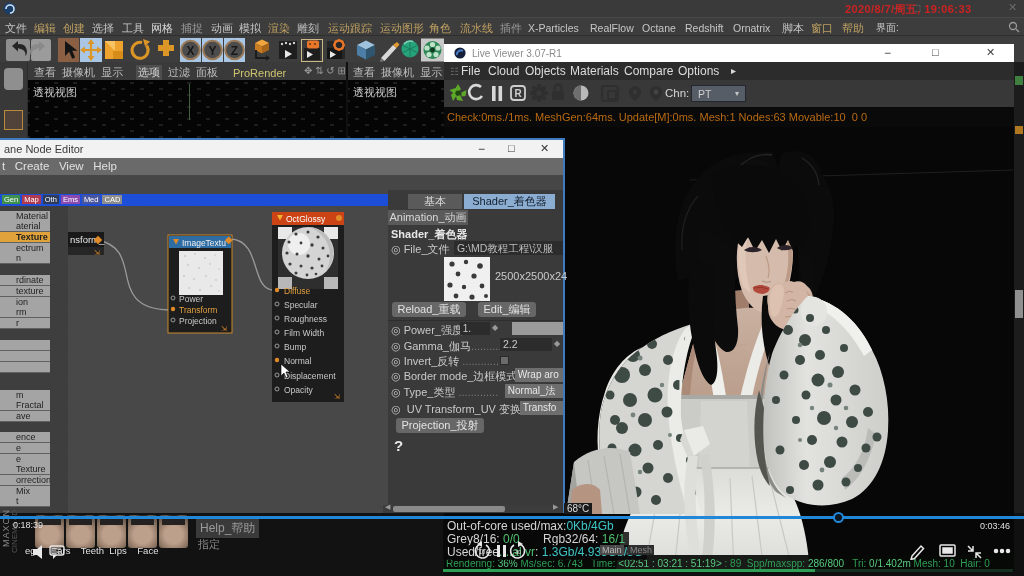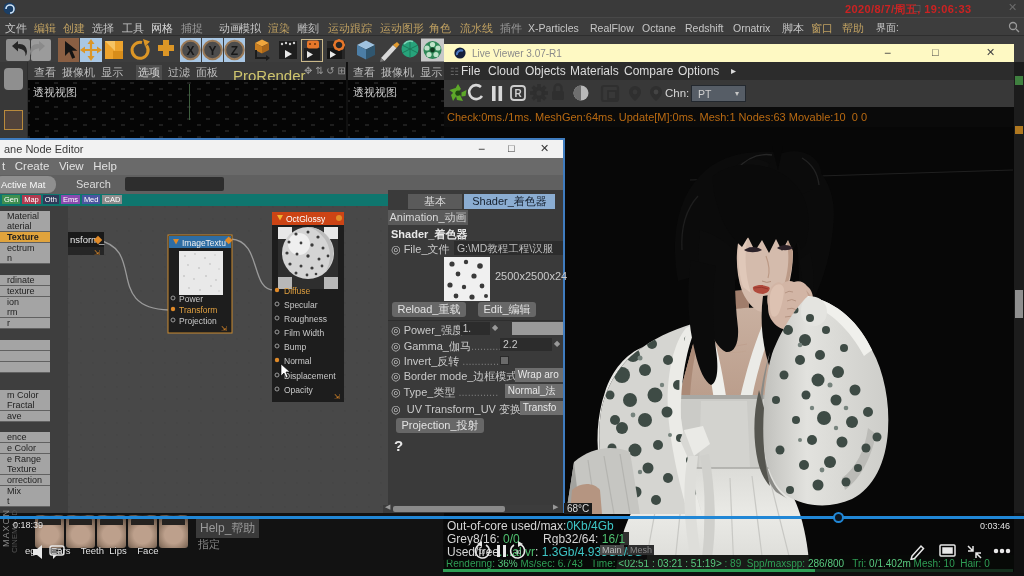--- a/index.html
+++ b/index.html
@@ -22,21 +22,21 @@
 </div>
 
 <div class="a" id="menubar" style="left:0;top:17px;width:1024px;height:18px;background:#3d3d3d;border-top:1px solid #484848">
   <span class="t" style="left:5px;top:3px;font-size:11px;color:#c6c6c6">文件</span>
   <span class="t" style="left:34px;top:3px;font-size:11px;color:#bfa061">编辑</span>
   <span class="t" style="left:63px;top:3px;font-size:11px;color:#bfa061">创建</span>
   <span class="t" style="left:92px;top:3px;font-size:11px;color:#c6c6c6">选择</span>
   <span class="t" style="left:122px;top:3px;font-size:11px;color:#c6c6c6">工具</span>
   <span class="t" style="left:151px;top:3px;font-size:11px;color:#dadada">网格</span>
   <span class="t" style="left:181px;top:3px;font-size:11px;color:#9a9a9a">捕捉</span>
-  <span class="t" style="left:219px;top:3px;font-size:11px;color:#c6c6c6">动画</span>
+  <span class="t" style="left:211px;top:3px;font-size:11px;color:#c6c6c6">动画</span>
   <span class="t" style="left:239px;top:3px;font-size:11px;color:#c6c6c6">模拟</span>
   <span class="t" style="left:268px;top:3px;font-size:11px;color:#bfa061">渲染</span>
   <span class="t" style="left:297px;top:3px;font-size:11px;color:#c6c6c6">雕刻</span>
   <span class="t" style="left:328px;top:3px;font-size:11px;color:#bfa061">运动跟踪</span>
   <span class="t" style="left:380px;top:3px;font-size:11px;color:#bfa061">运动图形</span>
   <span class="t" style="left:429px;top:3px;font-size:11px;color:#bfa061">角色</span>
   <span class="t" style="left:460px;top:3px;font-size:11px;color:#bfa061">流水线</span>
   <span class="t" style="left:500px;top:3px;font-size:11px;color:#9a9a9a">插件</span>
   <span class="t" style="left:528px;top:4px;font-size:10.5px;color:#c6c6c6">X-Particles</span>
   <span class="t" style="left:590px;top:4px;font-size:10.5px;color:#c6c6c6">RealFlow</span>
@@ -172,21 +172,21 @@
 <div class="a" style="left:0;top:62px;width:28px;height:450px;background:#383838;border-right:1px solid #2c2c2c">
   <div class="a" style="left:4px;top:6px;width:19px;height:22px;background:#8f8f8f;border-radius:4px"></div>
   <div class="a" style="left:4px;top:48px;width:19px;height:20px;background:#52433a;border:1px solid #b98a3c"></div>
 </div>
 
 <div class="a" id="vp1" style="left:28px;top:62px;width:318px;height:78px;background:#050505">
   <div class="a" style="left:0;top:0;width:318px;height:18px;background:#3a3a3a">
     <span class="t" style="left:6px;top:3px;font-size:11px;color:#bdbdbd">查看&nbsp;&nbsp;摄像机&nbsp;&nbsp;显示&nbsp;&nbsp;</span>
     <span class="t" style="left:108px;top:3px;font-size:11px;color:#d8d8d8;background:#4e4e4e;padding:0 2px">选项</span>
     <span class="t" style="left:140px;top:3px;font-size:11px;color:#bdbdbd">过滤&nbsp;&nbsp;面板</span>
-    <span class="t" style="left:205px;top:5px;font-size:15px;color:#cfc56e">ProRender</span>
+    <span class="t" style="left:205px;top:5px;font-size:11px;color:#cfc56e">ProRender</span>
     <span class="t" style="left:276px;top:3px;font-size:10px;color:#9a9a9a">✥ ⇅ ↺ ⊞</span>
   </div>
   <div class="a vppat" style="left:0;top:18px;width:318px;height:60px"></div>
   <span class="t" style="left:5px;top:23px;font-size:11px;color:#c9c9c9">透视视图</span>
   <div class="a" style="left:161px;top:22px;width:1px;height:36px;background:#3f5f3f"></div>
 </div>
 
 <div class="a" id="vp2" style="left:348px;top:62px;width:96px;height:78px;background:#050505">
   <div class="a" style="left:0;top:0;width:96px;height:18px;background:#3a3a3a">
     <span class="t" style="left:5px;top:3px;font-size:11px;color:#bdbdbd">查看&nbsp;&nbsp;摄像机&nbsp;&nbsp;显示</span>
@@ -195,21 +195,21 @@
   <span class="t" style="left:5px;top:23px;font-size:11px;color:#c9c9c9">透视视图</span>
 </div>
 <style>
 .vppat{background-image:radial-gradient(ellipse 4px 1.5px at 9px 3px,#1e1e1e 60%,transparent 61%),radial-gradient(ellipse 4px 1.5px at 0px 9px,#1e1e1e 60%,transparent 61%),radial-gradient(ellipse 4px 1.5px at 19px 9px,#1e1e1e 60%,transparent 61%);background-size:19px 12px;background-color:#050505}
 </style>
 
 <div class="a" style="left:0;top:140px;width:444px;height:436px;background:#141414"></div>
 
 <div class="a" id="lv" style="left:444px;top:44px;width:570px;height:528px;background:#0a0a0a">
 
-  <div class="a" style="left:0;top:0;width:570px;height:32px;background:#fef9c3">
+  <div class="a" style="left:0;top:0;width:570px;height:32px;background:#ffffff">
     <svg class="a" style="left:10px;top:3px" width="12" height="12">
         <circle cx="6" cy="6" r="5.6" fill="#14203a"></circle>
         <path d="M3 8 a4 4 0 0 1 6-4" stroke="#4a78c0" stroke-width="2" fill="none"></path>
       </svg>
     <span class="t" style="left:28px;top:4px;font-size:10px;color:#8a8a8a">Live Viewer 3.07-R1</span>
     <span class="t" style="left:440px;top:2px;font-size:12px;color:#444">−</span>
     <span class="t" style="left:488px;top:2px;font-size:11px;color:#444">□</span>
     <span class="t" style="left:542px;top:2px;font-size:11px;color:#444">✕</span>
   </div>
 
@@ -492,28 +492,22 @@
     <span class="t" style="left:4px;top:3px;font-size:11px;color:#3a3a3a">ane Node Editor</span>
     <span class="t" style="left:478px;top:2px;font-size:12px;color:#333">−</span>
     <span class="t" style="left:508px;top:2px;font-size:11px;color:#333">□</span>
     <span class="t" style="left:540px;top:2px;font-size:11px;color:#333">✕</span>
   </div>
 
   <div class="a" style="left:0;top:18px;width:563px;height:17px;background:#6a6a6a">
     <span class="t" style="left:2px;top:2px;font-size:11.5px;color:#e2e2e2">t&nbsp;&nbsp; Create&nbsp;&nbsp; View&nbsp;&nbsp; Help</span>
   </div>
 
-  <div class="a" style="left:0;top:35px;width:563px;height:19px;background:#606060">
-    <div class="a" style="left:-6px;top:1px;width:62px;height:17px;background:#8f8f8f;border-radius:8px"></div>
-    <span class="t" style="left:1px;top:4px;font-size:9.5px;color:#fafafa">Active Mat</span>
-    <span class="t" style="left:76px;top:3px;font-size:11px;color:#dcdcdc">Search</span>
-    <div class="a" style="left:125px;top:2px;width:99px;height:14px;background:#2d2d2d;border-radius:2px"></div>
-  </div>
-
-  <div class="a" style="left:0;top:54px;width:563px;height:12px;background:#0f766e">
+
+  <div class="a" style="left:0;top:54px;width:563px;height:12px;background:#1d4ed8">
     <span class="t" style="left:2px;top:1px;font-size:7.5px;color:#fff"><span style="background:#3f8f4f;padding:0 2px">Gen</span><span style="background:#b03a50;padding:0 2px;margin-left:2px">Map</span><span style="background:#2e3a5a;padding:0 2px;margin-left:2px">Oth</span><span style="background:#8a4ab0;padding:0 2px;margin-left:2px">Ems</span><span style="background:#4a55a0;padding:0 2px;margin-left:2px">Med</span><span style="background:#8d8d8d;padding:0 2px;margin-left:2px">CAD</span></span>
   </div>
 
   <div class="a" id="nelist" style="left:0;top:66px;width:68px;height:307px;background:#3e3e3e;font-size:9px;color:#1e1e1e">
     <div class="lr" style="top:5px">Material</div>
     <div class="lr" style="top:15px">aterial</div>
     <div class="lr or" style="top:26px">Texture</div>
     <div class="lr" style="top:37px">ectrum</div>
     <div class="lr" style="top:47px">n Spectrum</div>
     <div class="lr" style="top:69px">rdinate</div>
@@ -529,21 +523,21 @@
     <div class="lr" style="top:205px">ave</div>
     <div class="lr" style="top:226px">ence</div>
     <div class="lr" style="top:237px">e Color</div>
     <div class="lr" style="top:248px">e Range</div>
     <div class="lr" style="top:258px">Texture</div>
     <div class="lr" style="top:269px">orrection</div>
     <div class="lr" style="top:280px">Mix</div>
     <div class="lr" style="top:290px">t</div>
   </div>
   <style>
-  .lr{position:absolute;left:0;width:50px;height:11px;background:#a4a4a4;padding:0 7px;text-align:left;line-height:10px;overflow:hidden;border-bottom:1px solid #616161}
+  .lr{position:absolute;left:0;width:50px;height:11px;background:#a4a4a4;padding:0 16px;text-align:left;line-height:10px;overflow:hidden;border-bottom:1px solid #616161}
   .lr.or{background:#e0a33c;font-weight:bold}
   </style>
 
   <div class="a" id="negraph" style="left:68px;top:66px;width:322px;height:307px;background:#484848;background-image:radial-gradient(circle 1px at 1px 1px,#414141 70%,transparent 71%);background-size:12px 12px"></div>
   <svg class="a" style="left:0;top:66px" width="390" height="307" viewBox="0 0 390 307">
 
     <g stroke="#9a9a9a" stroke-width="1.3" fill="none">
       <path d="M98 34 C 146 44 104 102 169 104"></path>
       <path d="M231 33 C 262 35 250 84 274 84"></path>
     </g>

